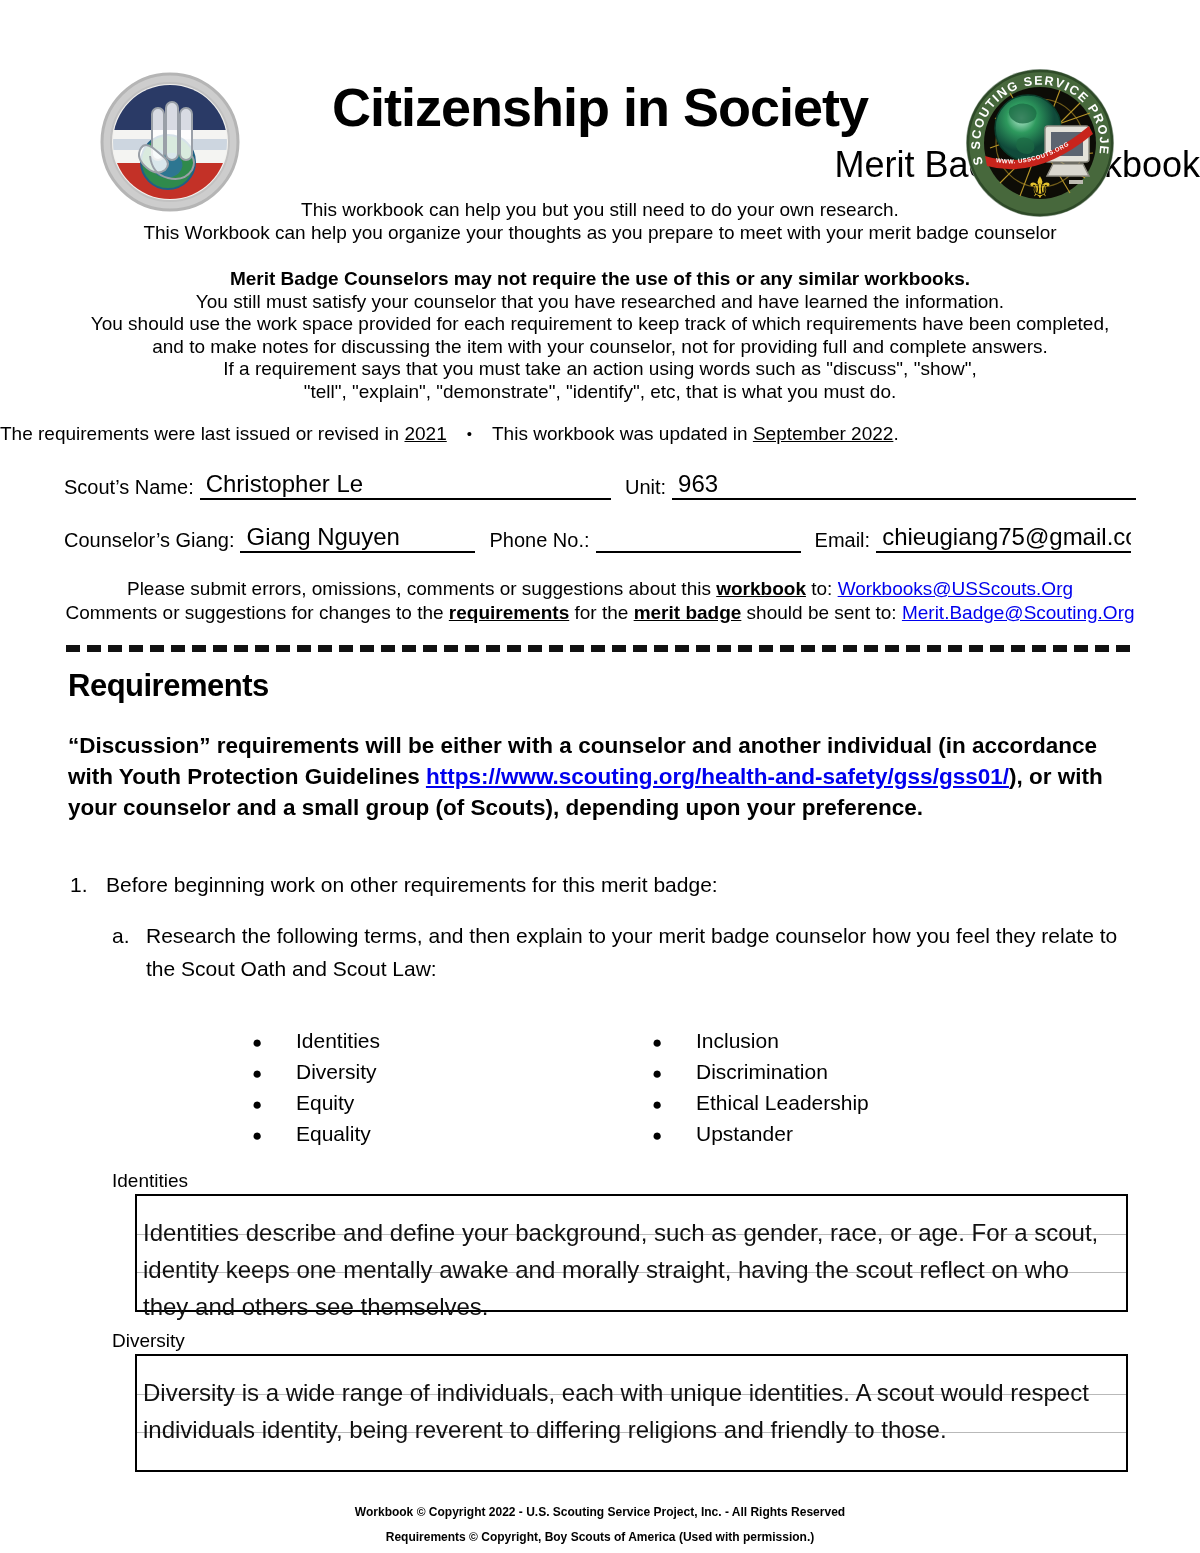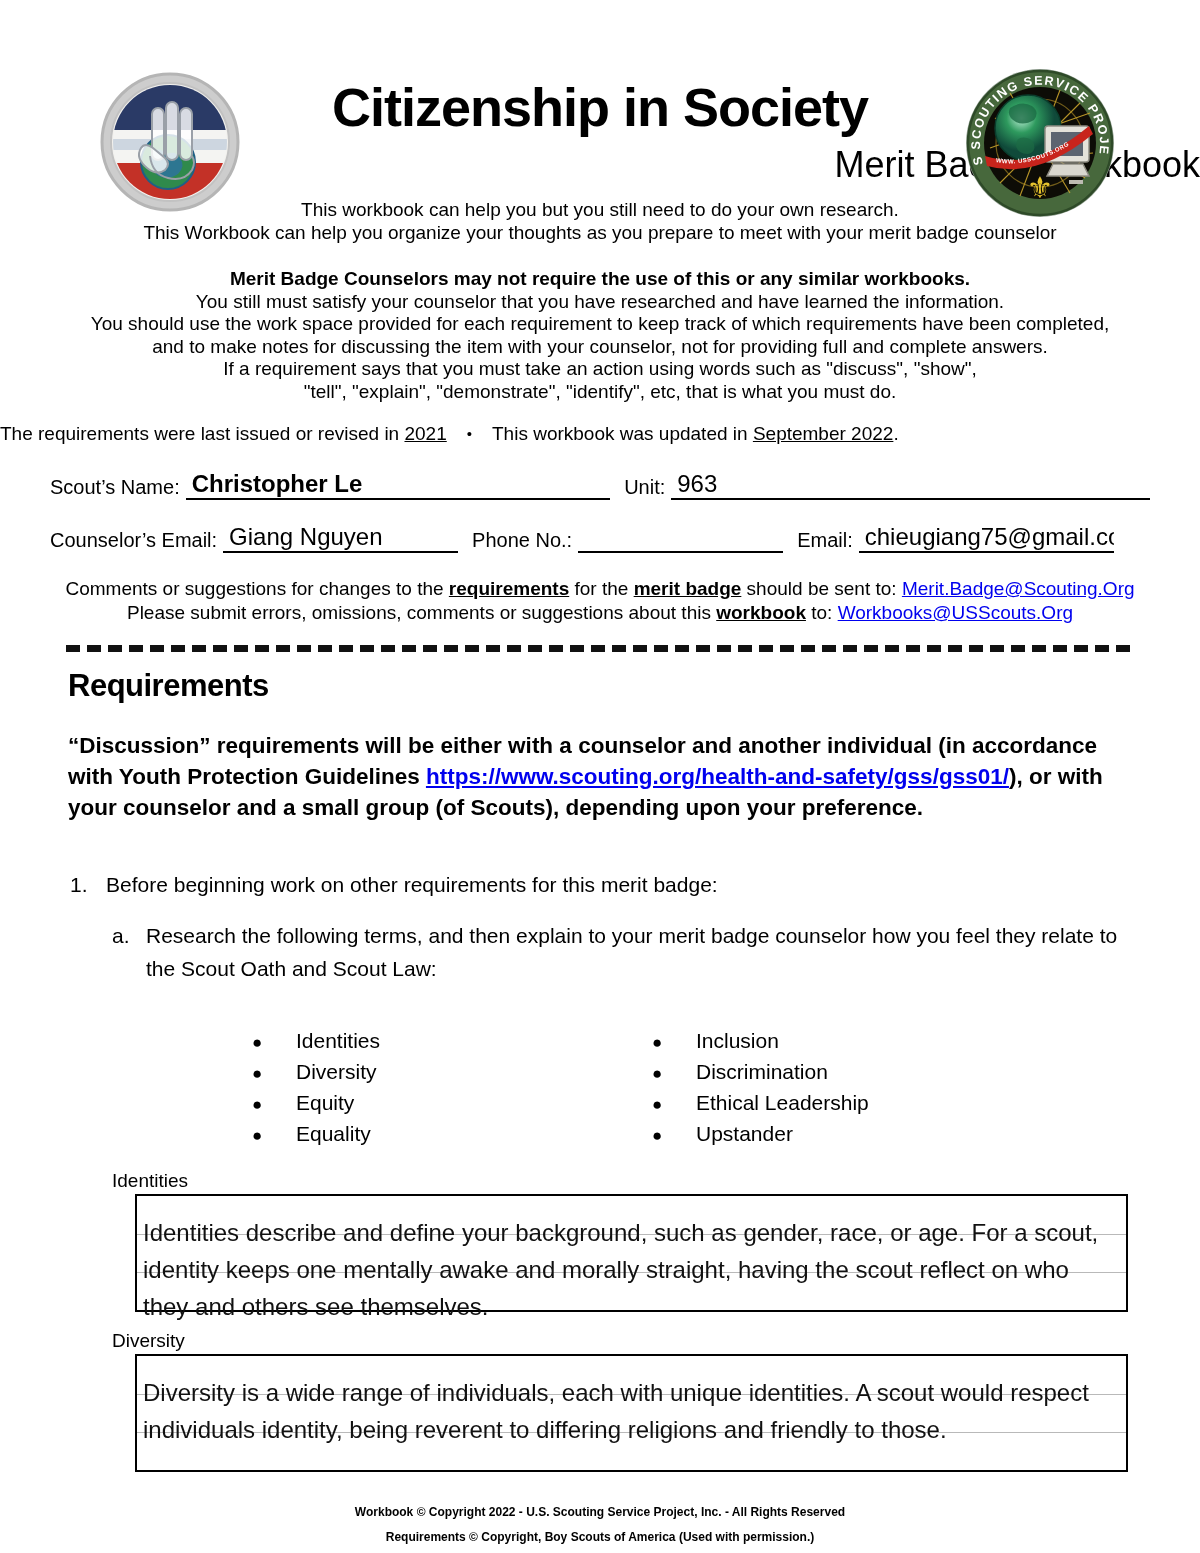--- a/index.html
+++ b/index.html
@@ -21,27 +21,27 @@
   .title    { text-align:center; padding-top:76px; font-size:54px; font-weight:bold; letter-spacing:-1px; }
   .subtitle { text-align:right; margin-top:6px;  font-size:36px; }
   .intro    { text-align:center; margin-top:12px; font-size:19px; line-height:23px; }
   .notice   { text-align:center; margin-top:24px; font-size:19px; line-height:22.5px; }
   .notice .bold-line { font-weight:bold; }
   .revision { text-align:left; margin-top:20px; font-size:19px; }
   .revision .u { text-decoration:underline; }
   .revision .sep { display:inline-block; margin:0 20px; font-size:15px; vertical-align:1px; }
 
   
-  .form-row { display:flex; align-items:flex-end; margin:0 50px; font-size:20px; }
+  .form-row { display:flex; align-items:flex-end; margin:0 64px; font-size:20px; }
   .form-row.r1 { margin-top:26px; }
   .form-row.r2 { margin-top:22px; }
   .lbl { white-space:nowrap; padding-bottom:3px; }
   .field { border-bottom:2px solid #000; font-size:24px; line-height:26px; padding:0 2px 1px 6px;
            margin:0 14px 2px 6px; white-space:nowrap; overflow:hidden; }
-  .f-scout { flex:1.15;font-weight:bold; }
+  .f-scout { flex:1.15; }
   .f-unit  { flex:1.30; margin-right:0; }
   .f-coun  { width:235px; }
   .f-phone { width:205px; }
   .f-email { width:255px; margin-right:0; }
 
   
   .submit-note { text-align:center; margin-top:22px; font-size:19px; line-height:24px; }
   .bu { font-weight:bold; text-decoration:underline; }
   .link { color:#0000ee; text-decoration:underline; cursor:pointer; }
 
@@ -166,34 +166,34 @@
     <span>The requirements were last issued or revised in </span><span class="u">2021</span><span class="sep">•</span><span>This workbook was updated in </span><span class="u">September 2022</span><span>.</span>
   </div>
 
   <div class="form-row r1">
     <span class="lbl">Scout’s Name:</span>
     <span class="field f-scout">Christopher Le</span>
     <span class="lbl">Unit:</span>
     <span class="field f-unit">963</span>
   </div>
   <div class="form-row r2">
-    <span class="lbl">Counselor’s Email:</span>
+    <span class="lbl">Counselor’s Giang:</span>
     <span class="field f-coun">Giang Nguyen</span>
     <span class="lbl">Phone No.:</span>
     <span class="field f-phone"></span>
     <span class="lbl">Email:</span>
     <span class="field f-email">chieugiang75@gmail.com</span>
   </div>
 
   <div class="submit-note">
     <div>
+      <span>Please submit errors, omissions, comments or suggestions about this </span><span class="bu">workbook</span><span> to: </span><span class="link">Workbooks@USScouts.Org</span>
+    </div>
+    <div>
       <span>Comments or suggestions for changes to the </span><span class="bu">requirements</span><span> for the </span><span class="bu">merit badge</span><span> should be sent to: </span><span class="link">Merit.Badge@Scouting.Org</span>
-    </div>
-    <div>
-      <span>Please submit errors, omissions, comments or suggestions about this </span><span class="bu">workbook</span><span> to: </span><span class="link">Workbooks@USScouts.Org</span>
     </div>
   </div>
 
   <div class="divider"></div>
 
   <h2 class="req-heading">Requirements</h2>
 
   <p class="discussion">
     <span>“Discussion” requirements will be either with a counselor and another individual (in accordance with Youth Protection Guidelines </span><span class="link">https://www.scouting.org/health-and-safety/gss/gss01/</span><span>), or with your counselor and a small group (of Scouts), depending upon your preference.</span>
   </p>

